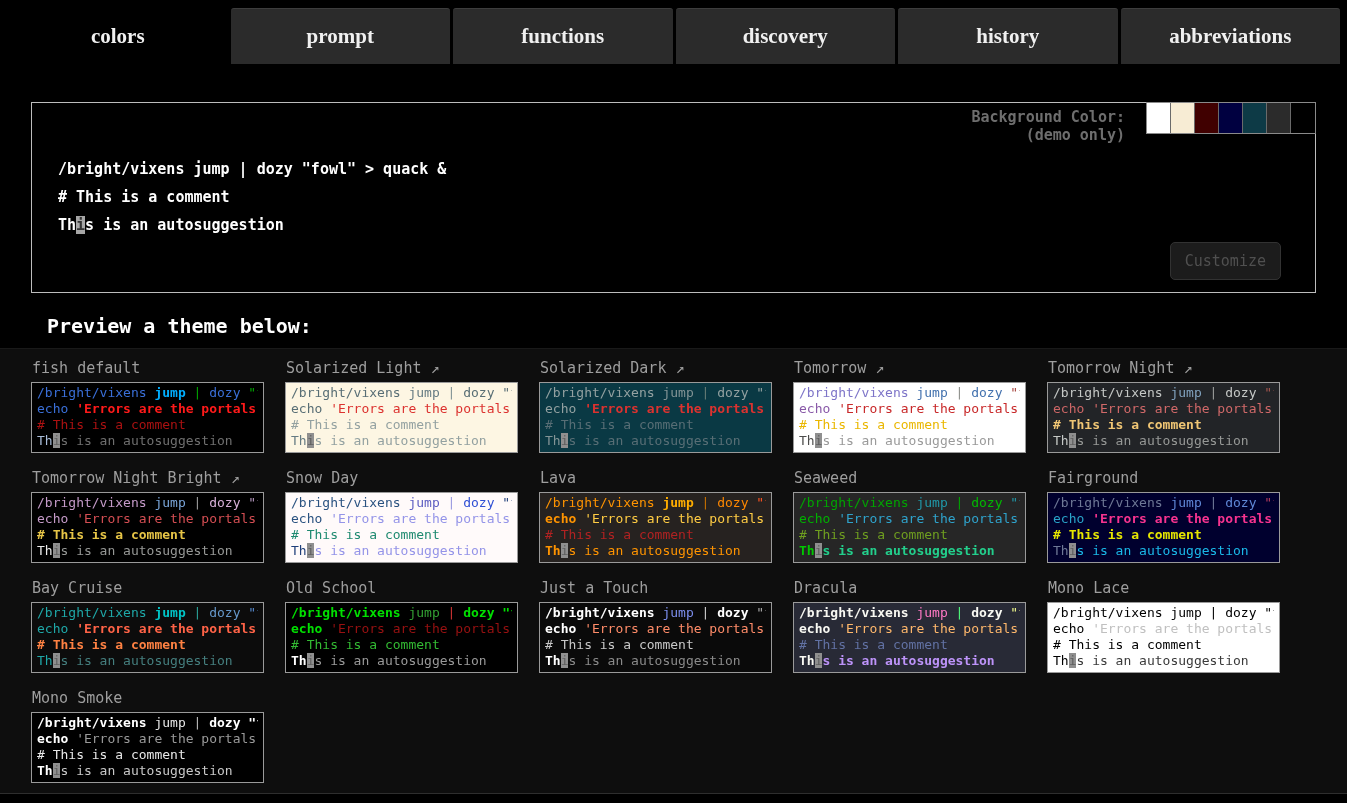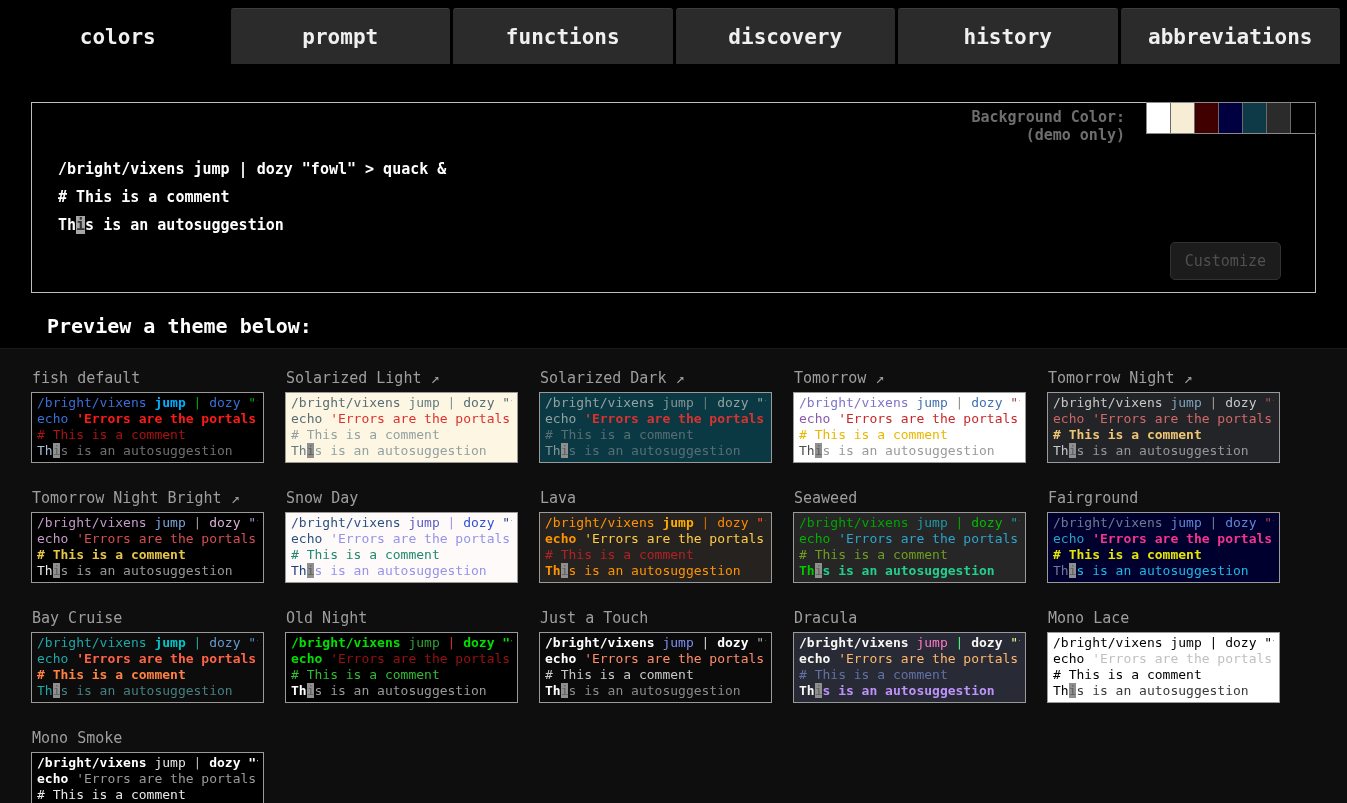--- a/index.html
+++ b/index.html
@@ -3,21 +3,21 @@
 <meta charset="utf-8">
 <style>
   * { box-sizing: border-box; }
   html,body { margin:0; padding:0; background:#000; width:1347px; height:803px; overflow:hidden;
               font-family:"DejaVu Sans Mono", monospace; }
 
   
   .tabbar { display:flex; margin:8px 0 0 8px; }
   .tab { flex:1 1 0; height:56px; background:#2b2b2b; color:#f0f0f0; font-size:21px; font-weight:bold;
          display:flex; align-items:center; justify-content:center; margin-right:3px;
-         border-top:1px solid #3d3d3d; border-radius:3px 3px 0 0; cursor:pointer; }
+         border-top:1px solid #3d3d3d; border-radius:3px 3px 0 0; cursor:pointer;font-family:Liberation Serif, serif; }
   .tab:last-child { margin-right:7px; }
   .tab.active { background:#000; border-top:1px solid #000; }
 
   
   .panel { position:relative; margin:38px 31px 0 31px; height:191px; border:1px solid #bdbdbd; background:#000; }
   .swatches { position:absolute; top:-1px; right:-1px; display:flex; border:1px solid #8a8a8a; }
   .swatch { width:24px; height:30px; border-right:1px solid #6a6a6a; cursor:pointer; }
   .swatch:last-child { border-right:none; }
   .bg-label { position:absolute; top:5px; right:190px; text-align:right; color:#6e6e6e;
               font-size:15px; font-weight:bold; line-height:18px; white-space:pre; }
@@ -28,21 +28,21 @@
                border:1px solid #323232; border-radius:5px; cursor:pointer; }
 
   
   .heading { margin:21px 0 10px 47px; color:#fff; font-size:20px; font-weight:bold; }
 
   
   .theme-section { background:#0e0e0e; border-top:1px solid #191919; border-bottom:1px solid #2e2e2e;
                    padding:4px 31px 10px 31px; }
   .grid { display:grid; grid-template-columns:repeat(5, 233px); column-gap:21px; row-gap:10px; }
   .card {}
-  .card-title { color:#9e9e9e; font-size:15px; margin:16px 0 5px 1px; white-space:pre; }
+  .card-title { color:#9e9e9e; font-size:15px; margin:6px 0 5px 1px; white-space:pre; }
   .card-title .ext { cursor:pointer; }
   .card-box { border:1px solid #9a9a9a; padding:2px 5px 3px 5px; font-size:13px; line-height:16px;
               white-space:pre; overflow:hidden; cursor:pointer; }
   .card-box .ln { overflow:hidden; white-space:pre; }
   .cursor-cell { background:#8f8f8f; color:rgba(0,0,0,0.35); }
   .b { font-weight:bold; }
 </style>
 </head>
 <body>
 
@@ -113,21 +113,21 @@
       </div>
       <div class="card">
         <div class="card-title"><span>Fairground</span></div>
         <div class="card-box" style="background: rgb(0, 0, 46);"><div class="ln"><span style="color: rgb(110, 120, 150);">/bright/vixens</span><span style="color: rgb(95, 135, 215);"> jump</span><span style="color: rgb(110, 120, 150);"> | </span><span style="color: rgb(95, 135, 215);">dozy</span><span style="color: rgb(177, 58, 94);"> "fowl" &gt; quack &amp;</span></div><div class="ln"><span style="color: rgb(41, 163, 201);">echo</span><span class="b" style="color: rgb(247, 51, 143);"> 'Errors are the portals to discovery</span></div><div class="ln"><span class="b" style="color: rgb(230, 230, 0);"># This is a comment</span></div><div class="ln"><span style="color: rgb(110, 120, 150);">Th</span><span class="cursor-cell">i</span><span style="color: rgb(26, 184, 232);">s is an autosuggestion</span></div></div>
       </div>
       <div class="card">
         <div class="card-title"><span>Bay Cruise</span></div>
         <div class="card-box" style="background: rgb(12, 12, 12);"><div class="ln"><span style="color: rgb(31, 168, 168);">/bright/vixens</span><span class="b" style="color: rgb(0, 197, 199);"> jump</span><span style="color: rgb(42, 161, 152);"> | </span><span style="color: rgb(102, 153, 204);">dozy</span><span style="color: rgb(85, 136, 204);"> "fowl" &gt; quack &amp;</span></div><div class="ln"><span style="color: rgb(31, 168, 168);">echo</span><span class="b" style="color: rgb(255, 99, 71);"> 'Errors are the portals to discovery</span></div><div class="ln"><span class="b" style="color: rgb(255, 130, 67);"># This is a comment</span></div><div class="ln"><span style="color: rgb(31, 168, 168);">Th</span><span class="cursor-cell">i</span><span style="color: rgb(69, 127, 127);">s is an autosuggestion</span></div></div>
       </div>
       <div class="card">
-        <div class="card-title"><span>Old Night</span></div>
+        <div class="card-title"><span>Old School</span></div>
         <div class="card-box" style="background: rgb(0, 0, 0);"><div class="ln"><span class="b" style="color: rgb(0, 224, 0);">/bright/vixens</span><span style="color: rgb(51, 160, 51);"> jump</span><span style="color: rgb(204, 51, 51);"> | </span><span class="b" style="color: rgb(0, 224, 0);">dozy</span><span class="b" style="color: rgb(0, 224, 0);"> "fowl" &gt; quack &amp;</span></div><div class="ln"><span class="b" style="color: rgb(0, 224, 0);">echo</span><span style="color: rgb(153, 17, 17);"> 'Errors are the portals to discovery</span></div><div class="ln"><span style="color: rgb(51, 187, 51);"># This is a comment</span></div><div class="ln"><span class="b" style="color: rgb(255, 255, 255);">Th</span><span class="cursor-cell">i</span><span style="color: rgb(153, 153, 153);">s is an autosuggestion</span></div></div>
       </div>
       <div class="card">
         <div class="card-title"><span>Just a Touch</span></div>
         <div class="card-box" style="background: rgb(10, 10, 10);"><div class="ln"><span class="b" style="color: rgb(255, 255, 255);">/bright/vixens</span><span style="color: rgb(125, 143, 239);"> jump</span><span style="color: rgb(204, 204, 204);"> | </span><span class="b" style="color: rgb(255, 255, 255);">dozy</span><span style="color: rgb(170, 170, 170);"> "fowl" &gt; quack &amp;</span></div><div class="ln"><span class="b" style="color: rgb(255, 255, 255);">echo</span><span style="color: rgb(255, 140, 105);"> 'Errors are the portals to discovery</span></div><div class="ln"><span style="color: rgb(200, 200, 200);"># This is a comment</span></div><div class="ln"><span class="b" style="color: rgb(255, 255, 255);">Th</span><span class="cursor-cell">i</span><span style="color: rgb(138, 138, 138);">s is an autosuggestion</span></div></div>
       </div>
       <div class="card">
         <div class="card-title"><span>Dracula</span></div>
         <div class="card-box" style="background: rgb(40, 42, 54);"><div class="ln"><span class="b" style="color: rgb(248, 248, 242);">/bright/vixens</span><span style="color: rgb(255, 121, 198);"> jump</span><span style="color: rgb(80, 250, 123);"> | </span><span class="b" style="color: rgb(248, 248, 242);">dozy</span><span style="color: rgb(241, 250, 140);"> "fowl" &gt; quack &amp;</span></div><div class="ln"><span class="b" style="color: rgb(248, 248, 242);">echo</span><span style="color: rgb(255, 184, 108);"> 'Errors are the portals to discovery</span></div><div class="ln"><span style="color: rgb(98, 114, 164);"># This is a comment</span></div><div class="ln"><span class="b" style="color: rgb(248, 248, 242);">Th</span><span class="cursor-cell">i</span><span class="b" style="color: rgb(189, 147, 249);">s is an autosuggestion</span></div></div>
       </div>

